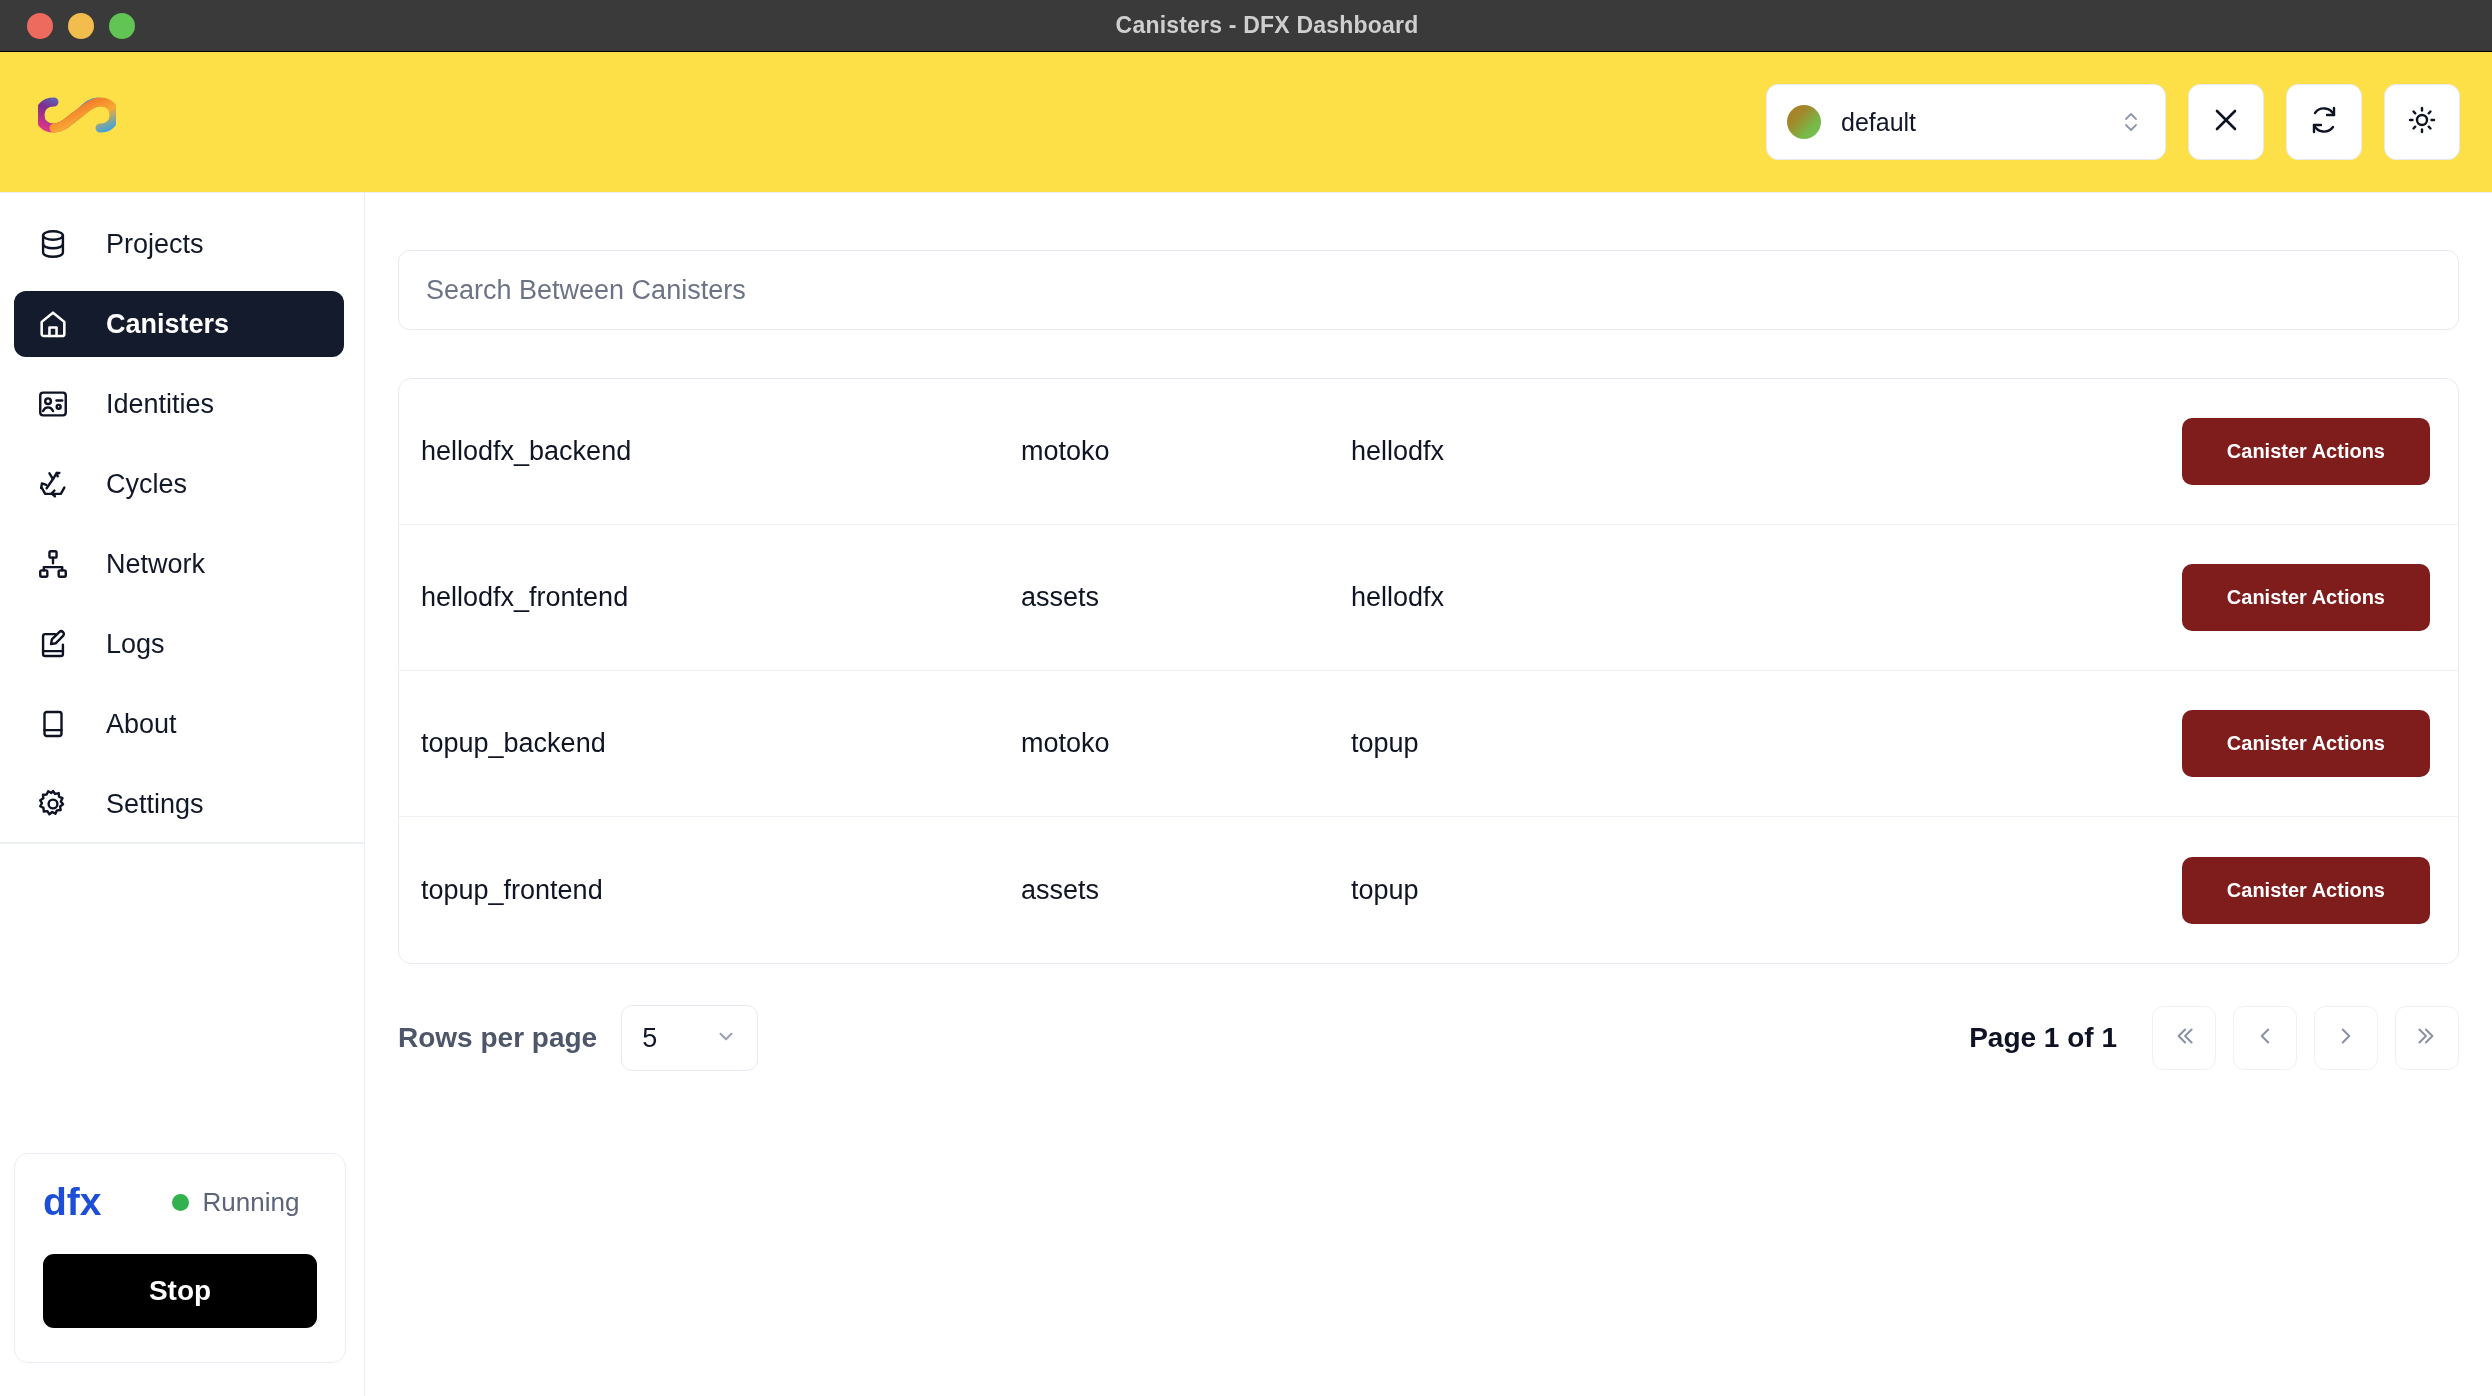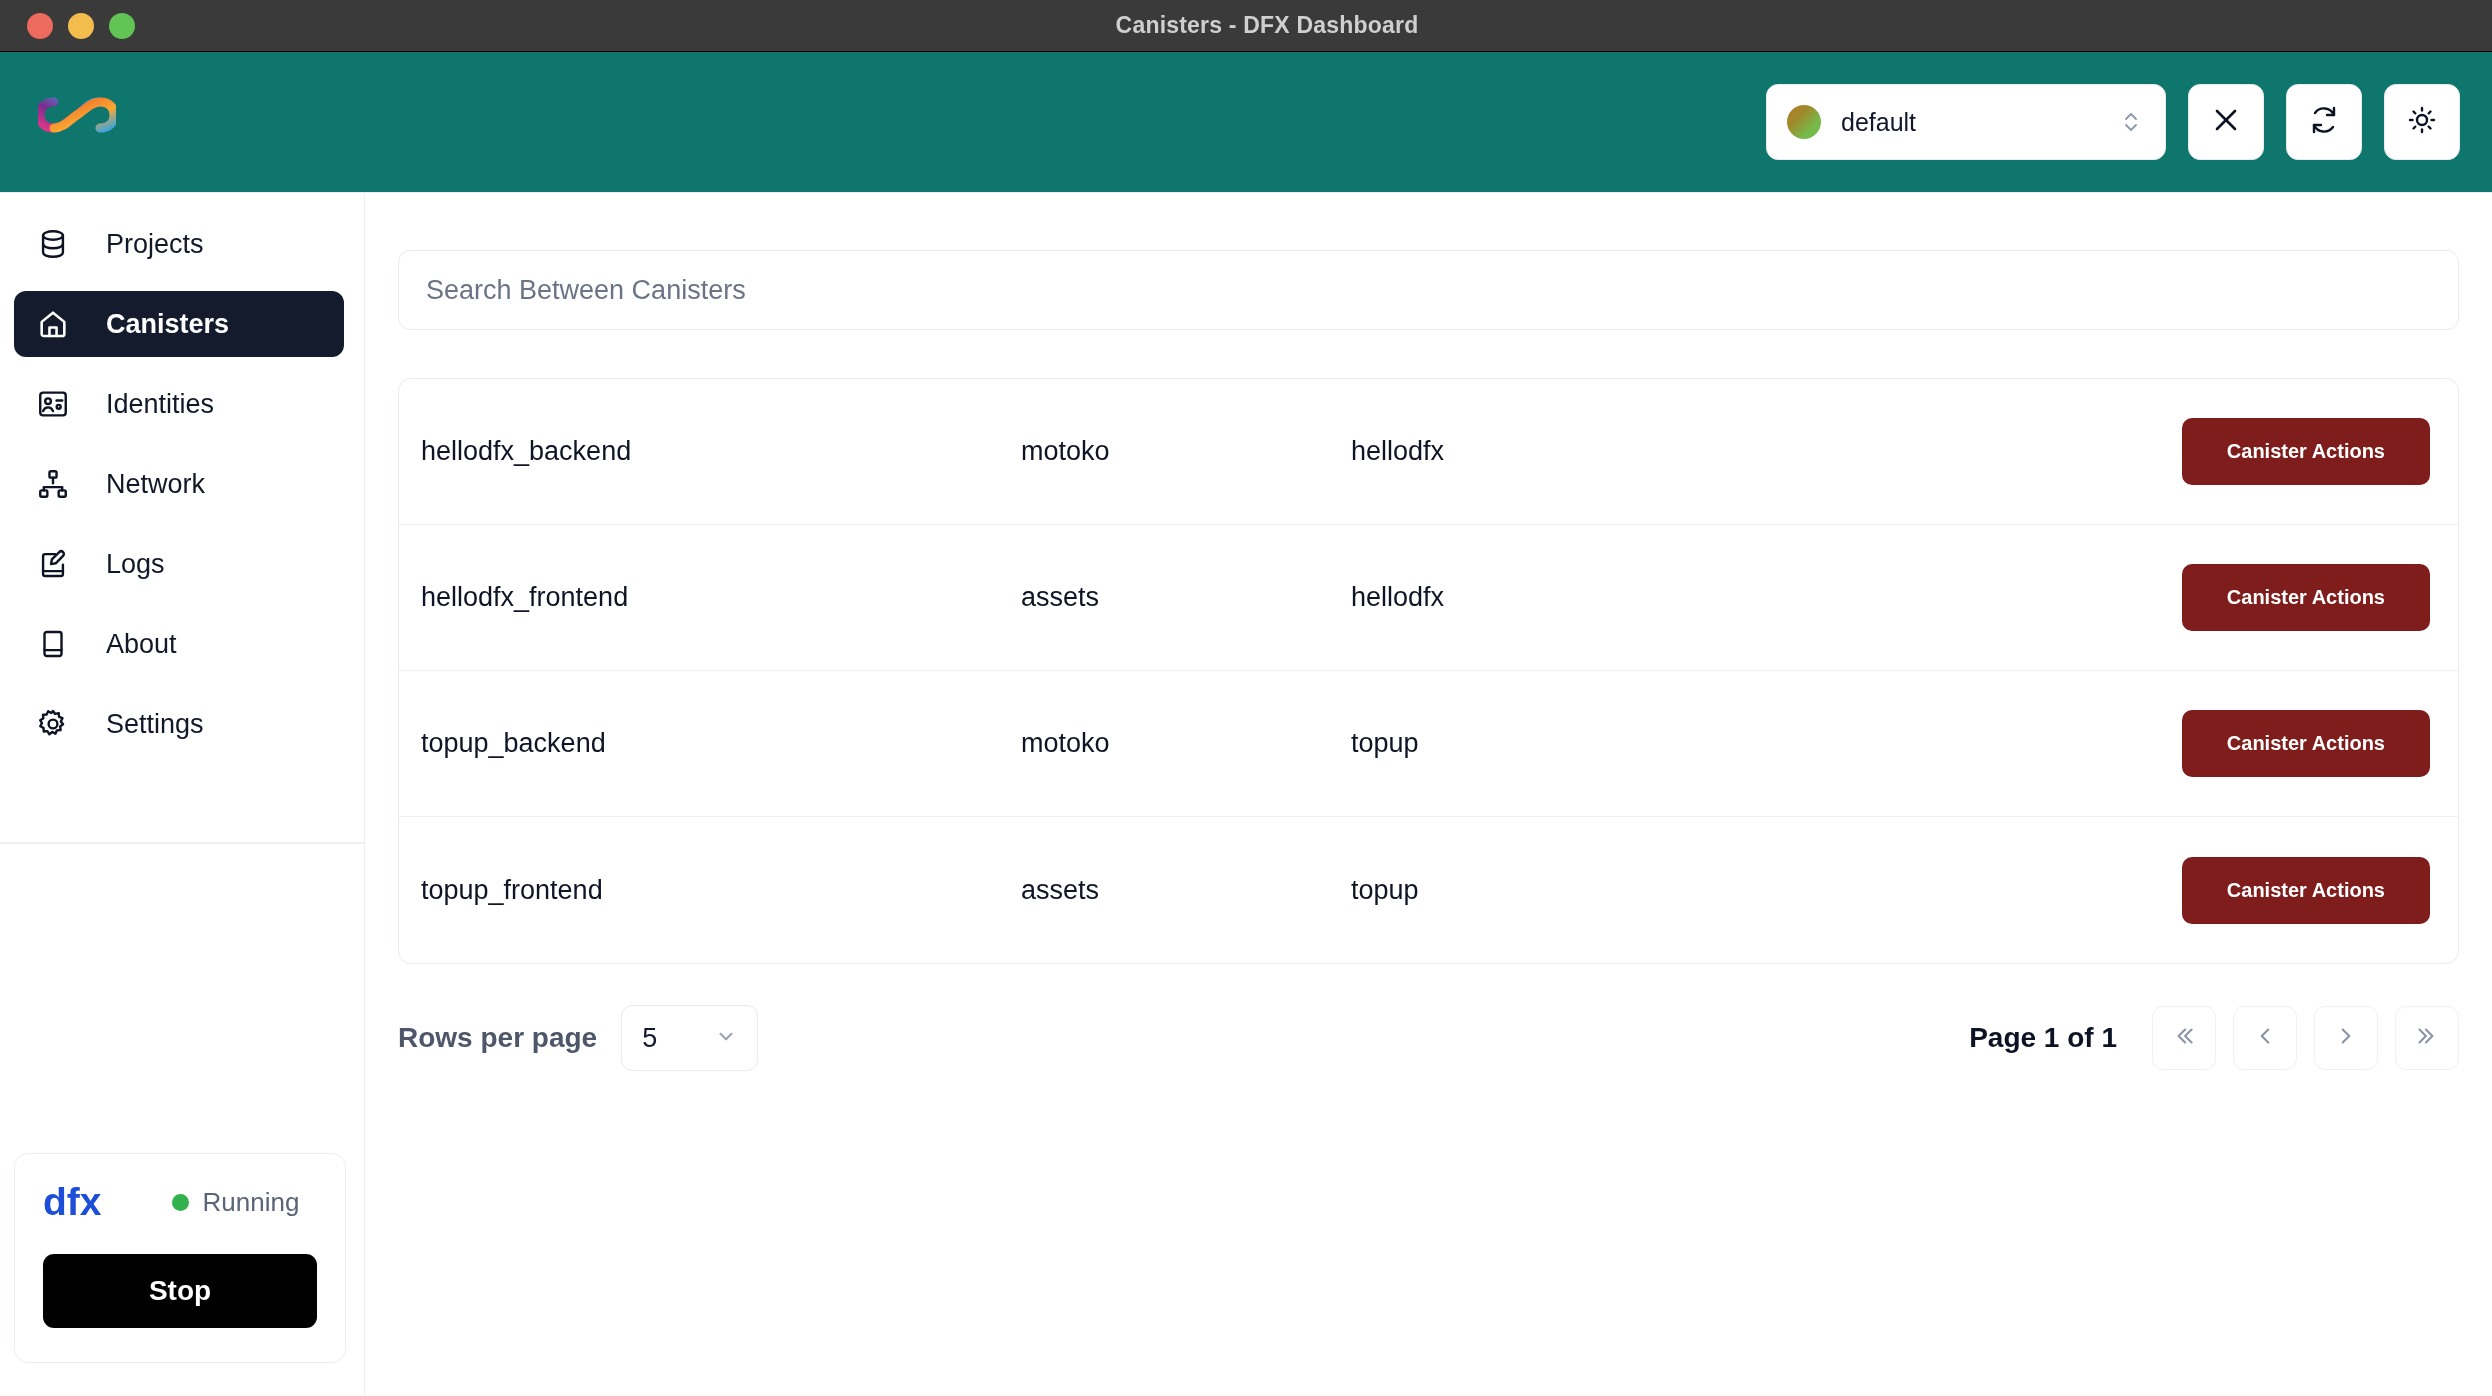--- a/index.html
+++ b/index.html
@@ -27,21 +27,21 @@
     position: absolute; left: 0; right: 0; text-align: center;
     font-size: 23px; font-weight: bold; color: #cfcfcf;
     letter-spacing: .2px;
     padding-left: 42px;
   }
 
   
   .header {
     position: absolute; top: 52px; left: 0;
     width: 2492px; height: 140px;
-    background: #0f766e;
+    background: #fde047;
     display: flex; align-items: center;
   }
   .logo { margin-left: 38px; width: 78px; height: 58px; }
 
   .header-right {
     position: absolute; right: 32px; top: 32px;
     display: flex; align-items: center; gap: 22px;
   }
   .identity-select {
     width: 400px; height: 76px;
@@ -299,20 +299,34 @@
           <rect x="3" y="4" width="18" height="16" rx="2"></rect>
           <circle cx="8.5" cy="10" r="2"></circle>
           <path d="M5 17c.8-2 2-2.6 3.5-2.6S11.2 15 12 17"></path>
           <line x1="14.5" y1="9.5" x2="18.5" y2="9.5"></line>
           <circle cx="16" cy="14" r="1.4"></circle>
         </svg>
       </span>
       <span class="nav-label">Identities</span>
     </div>
 
+    <div class="nav-item">
+      <span class="nav-icon">
+        <svg viewBox="0 0 24 24" width="34" height="34" fill="none" stroke="currentColor" stroke-width="1.7" stroke-linecap="round" stroke-linejoin="round">
+          <path d="M9.5 4.5 12 8.5 14.8 4"></path>
+          <path d="M12 8.5 7.5 15"></path>
+          <path d="M4 14.5 6.5 19h5"></path>
+          <path d="M20 14.5 17.5 19h-5"></path>
+          <polyline points="3.6,14.8 4.2,11.6 7.2,12.6"></polyline>
+          <polyline points="13.4,20.6 11,18.8 13,16.6"></polyline>
+          <polyline points="16.5,4.2 14.6,4.4 15.3,6.6"></polyline>
+        </svg>
+      </span>
+      <span class="nav-label">Cycles</span>
+    </div>
 
     <div class="nav-item">
       <span class="nav-icon">
         <svg viewBox="0 0 24 24" width="34" height="34" fill="none" stroke="currentColor" stroke-width="1.7" stroke-linecap="round" stroke-linejoin="round">
           <rect x="9.5" y="3" width="5" height="4.5" rx="1"></rect>
           <rect x="3" y="16.5" width="5" height="4.5" rx="1"></rect>
           <rect x="16" y="16.5" width="5" height="4.5" rx="1"></rect>
           <path d="M12 7.5v4M5.5 16.5v-2.3h13v2.3"></path>
         </svg>
       </span>

